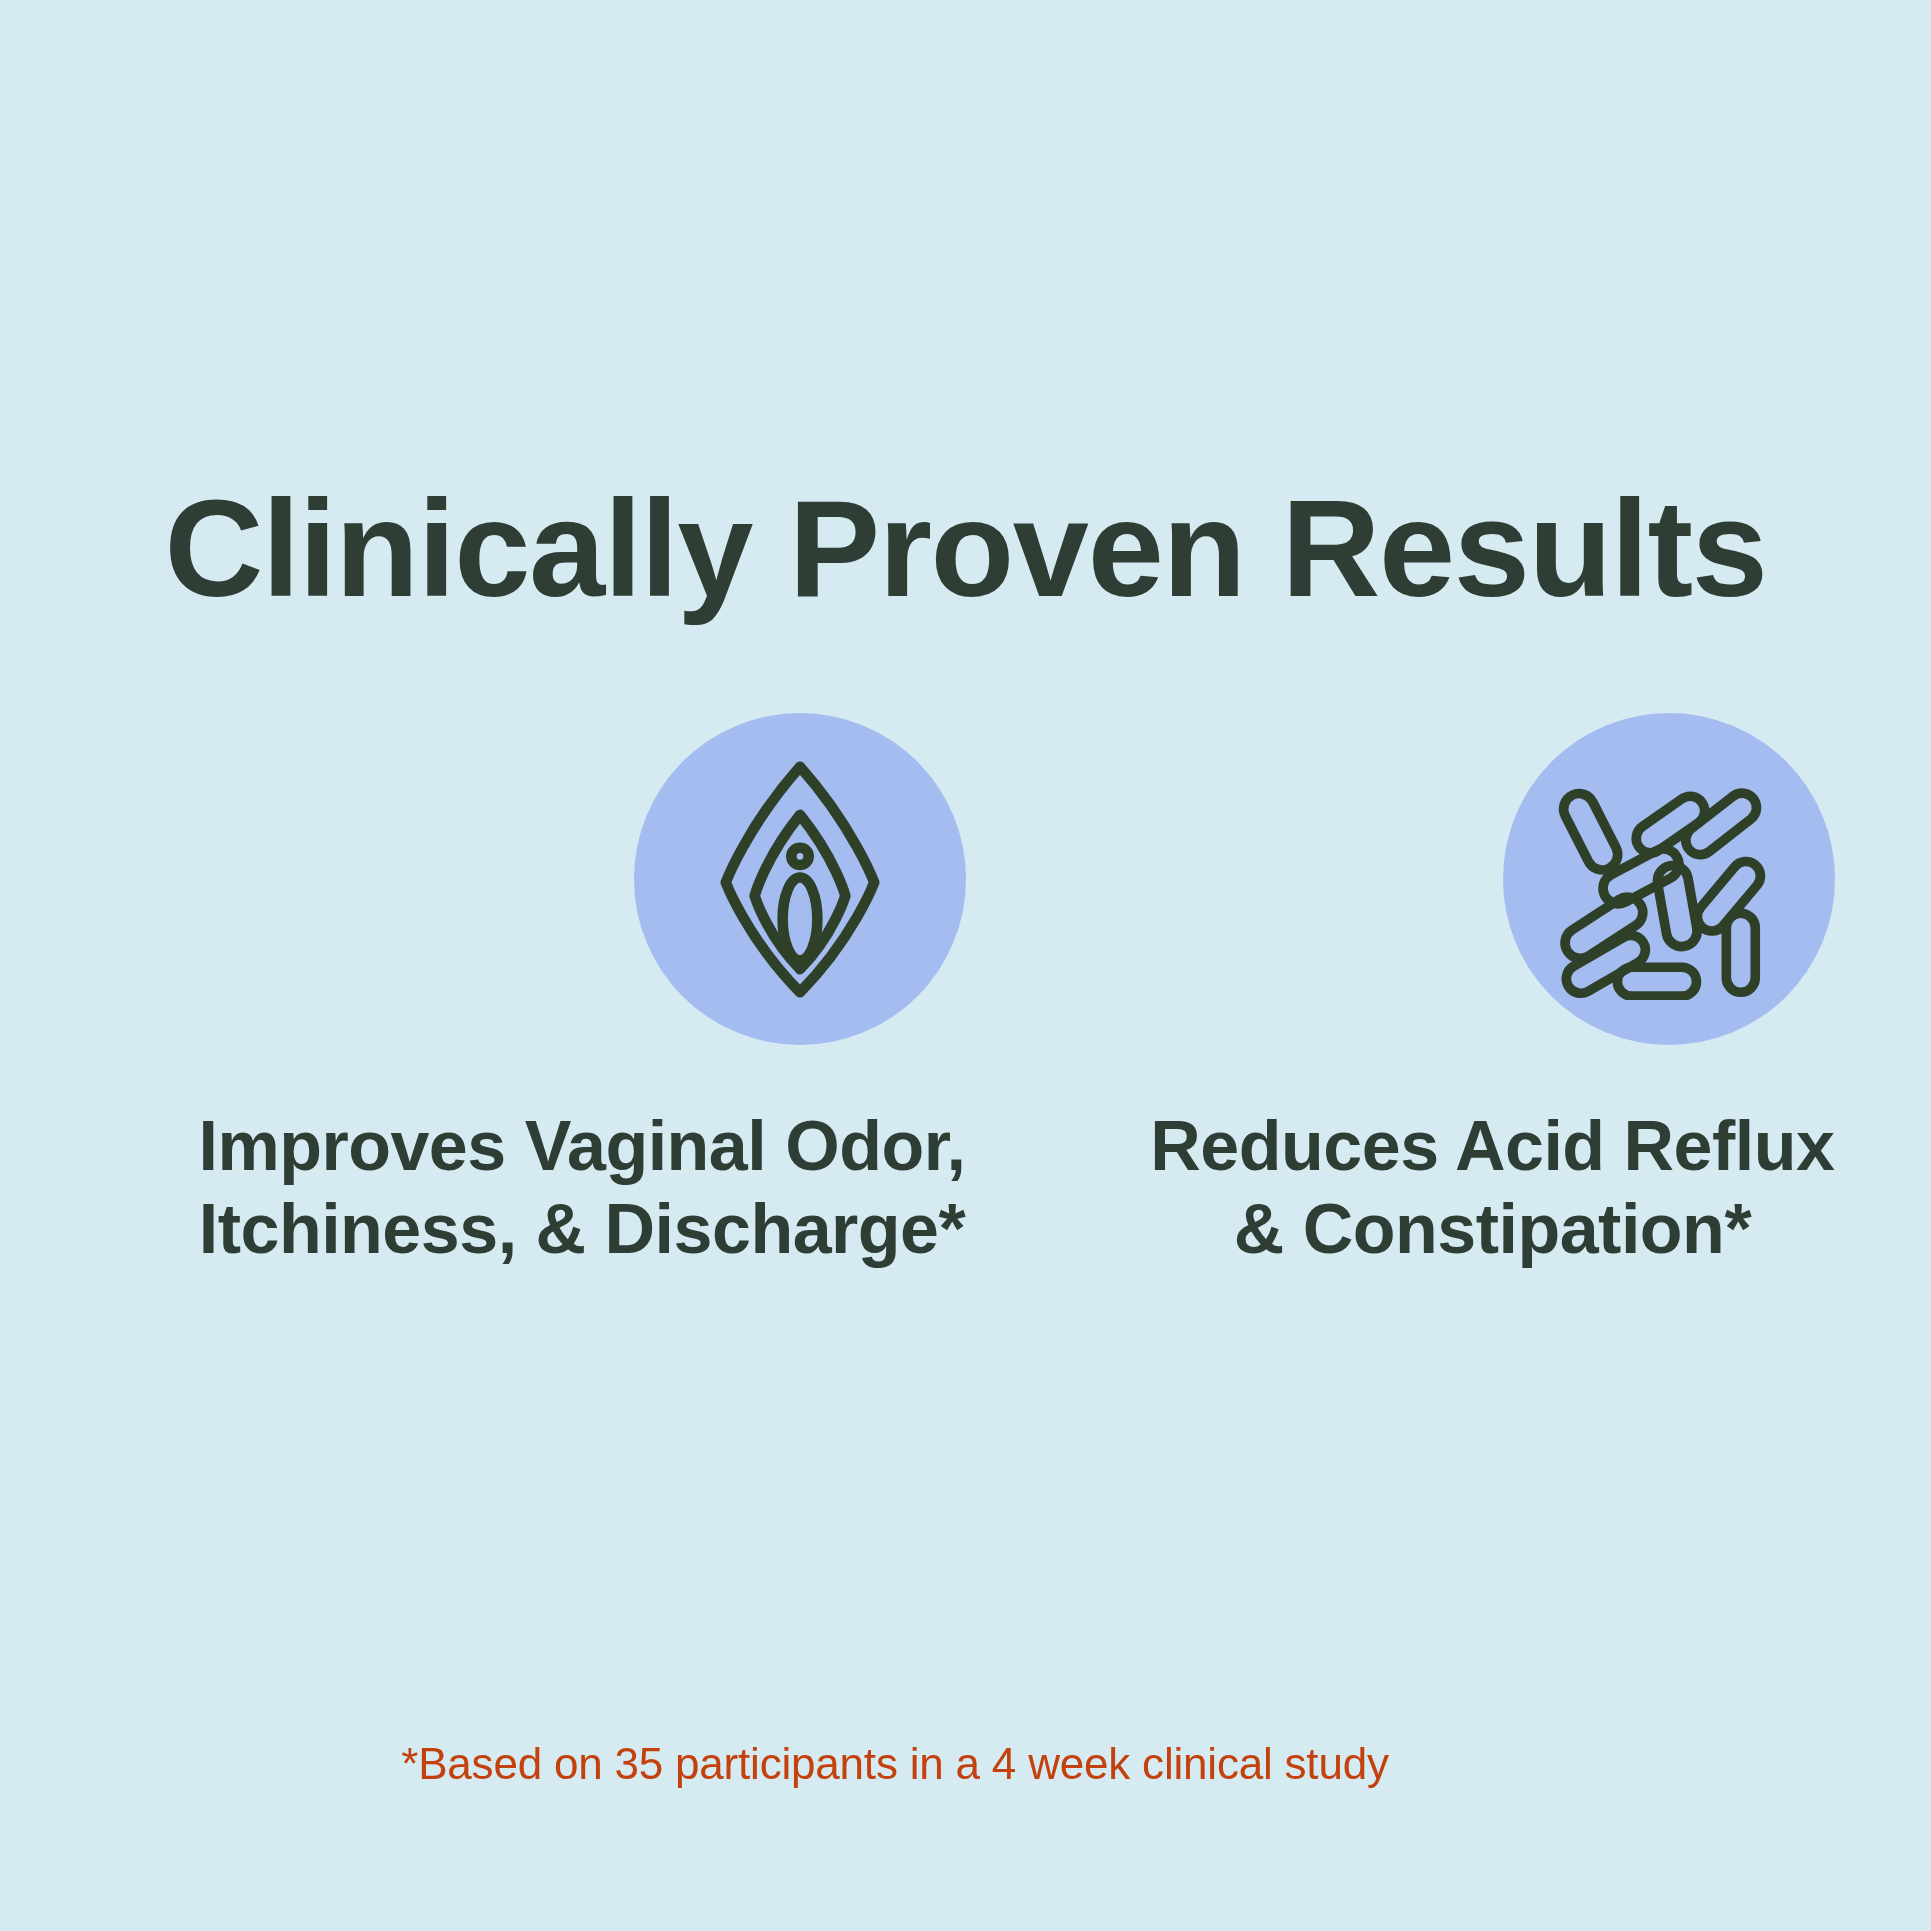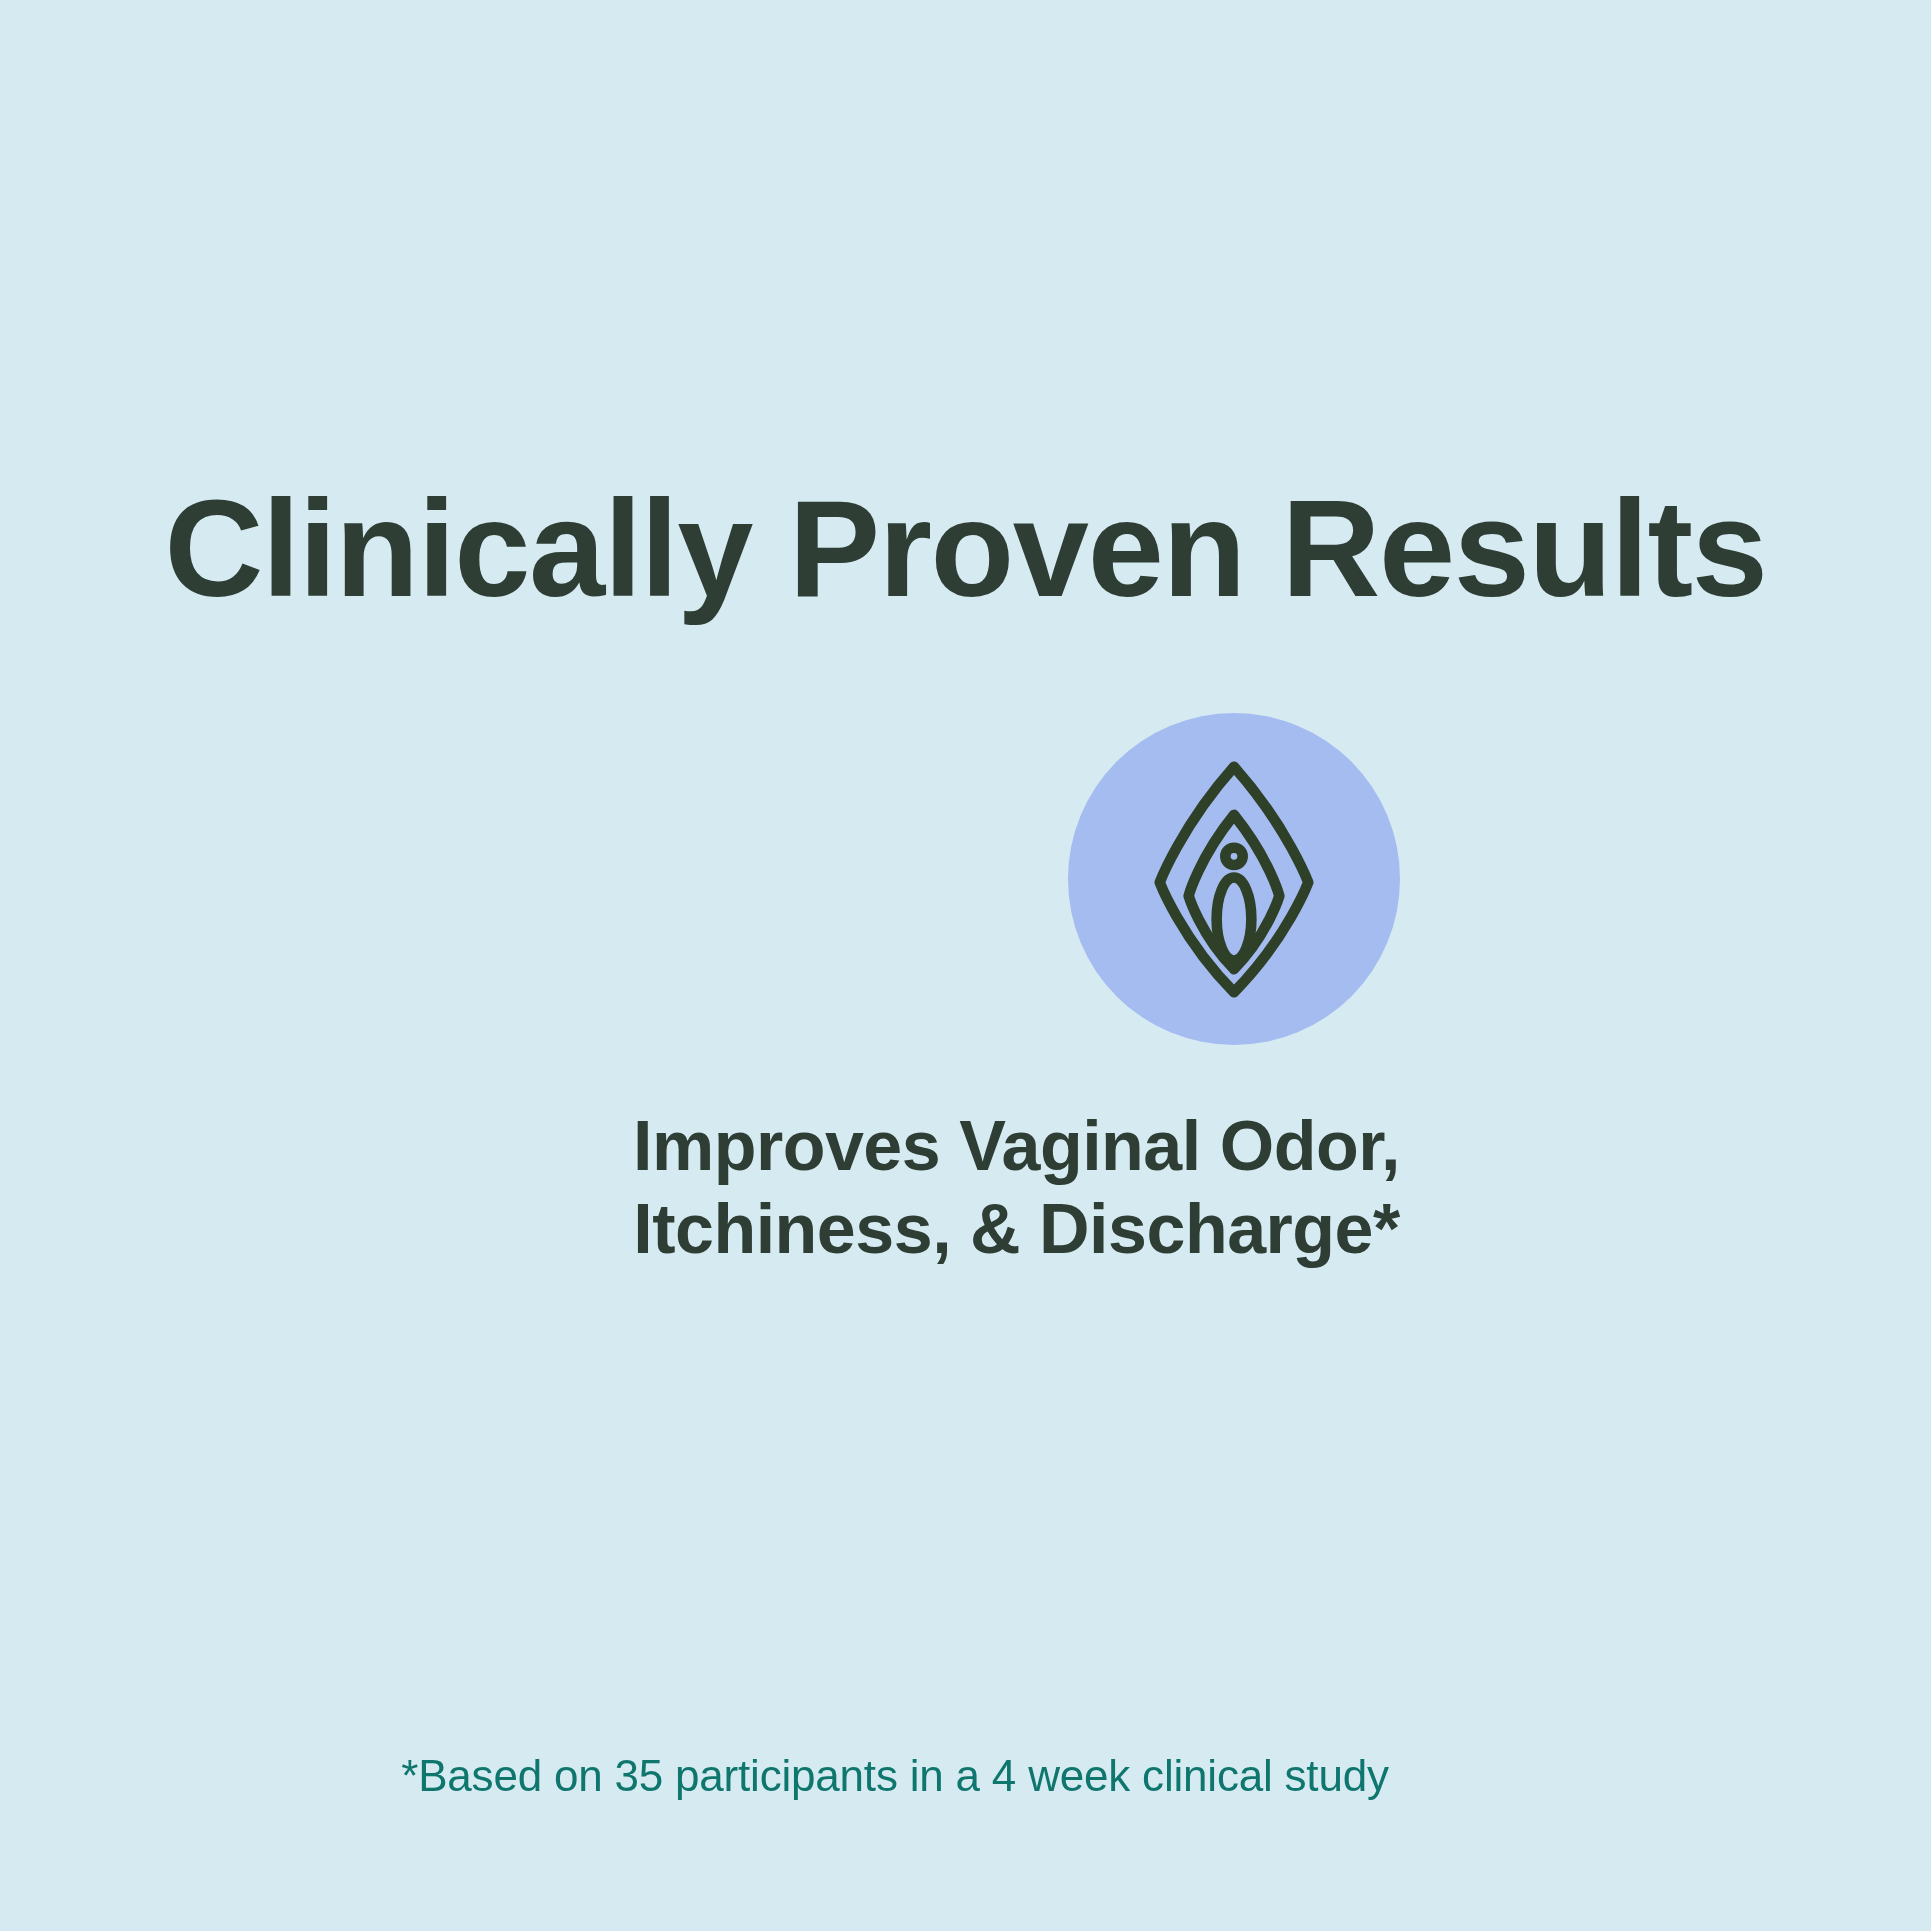--- a/index.html
+++ b/index.html
@@ -86,23 +86,22 @@
   .footnote {
     position: absolute;
     top: 1738px;
     left: 0;
     width: 1790px;
     text-align: center;
     font-size: 44px;
     line-height: 1.2;
     font-weight: 400;
     letter-spacing: -0.2px;
-    color: #0f766e;
+    color: #c2410c;
     white-space: nowrap;
-    margin-top: 12px;
   }
 </style>
 </head>
 <body>
 
 <div class="page">
 
   <h1 class="headline">Clinically Proven Results</h1>
 
   <div class="benefits">
@@ -121,19 +120,42 @@
             <circle cx="115" cy="101" r="9"></circle>
 
             <ellipse cx="115" cy="166" rx="18" ry="43"></ellipse>
           </svg>
         </span>
       </div>
       <div class="benefit-label">Improves Vaginal Odor,
 Itchiness, &amp; Discharge*</div>
     </div>
 
+    <div class="benefit">
+      <div class="icon-circle">
+        <span>
+          <svg width="241" height="241" viewBox="0 0 250 250" fill="none" stroke="#2f4029" stroke-width="10" stroke-linecap="round" stroke-linejoin="round">
+
+            <g>
+              <rect x="28" y="33" width="32" height="85" rx="16" transform="rotate(-27 44 75)"></rect>
+              <rect x="80" y="80" width="32" height="85" rx="16" transform="rotate(-118 96 122)"></rect>
+              <rect x="112" y="28" width="30" height="80" rx="15" transform="rotate(-125 127 68)"></rect>
+              <rect x="165" y="25" width="30" height="85" rx="15" transform="rotate(52 180 67)"></rect>
+              <rect x="118" y="110" width="32" height="85" rx="16" transform="rotate(-10 134 152)"></rect>
+              <rect x="173" y="100" width="30" height="85" rx="15" transform="rotate(40 188 142)"></rect>
+              <rect x="42" y="130" width="32" height="90" rx="16" transform="rotate(-123 58 175)"></rect>
+              <rect x="45" y="168" width="30" height="90" rx="15" transform="rotate(-120 60 213)"></rect>
+              <rect x="98" y="190" width="30" height="82" rx="15" transform="rotate(-90 113 231)"></rect>
+              <rect x="185" y="160" width="30" height="82" rx="15" transform="rotate(0 200 201)"></rect>
+            </g>
+          </svg>
+        </span>
+      </div>
+      <div class="benefit-label">Reduces Acid Reflux
+&amp; Constipation*</div>
+    </div>
 
   </div>
 
   <div class="footnote">*Based on 35 participants in a 4 week clinical study</div>
 
 </div>
 
 
 </body></html>

